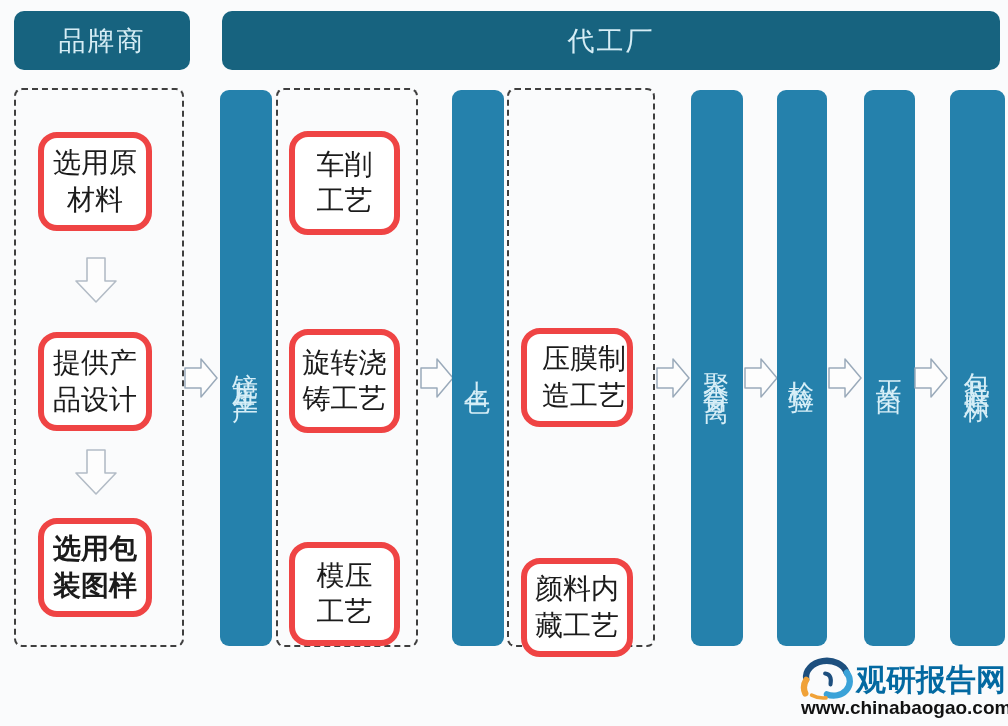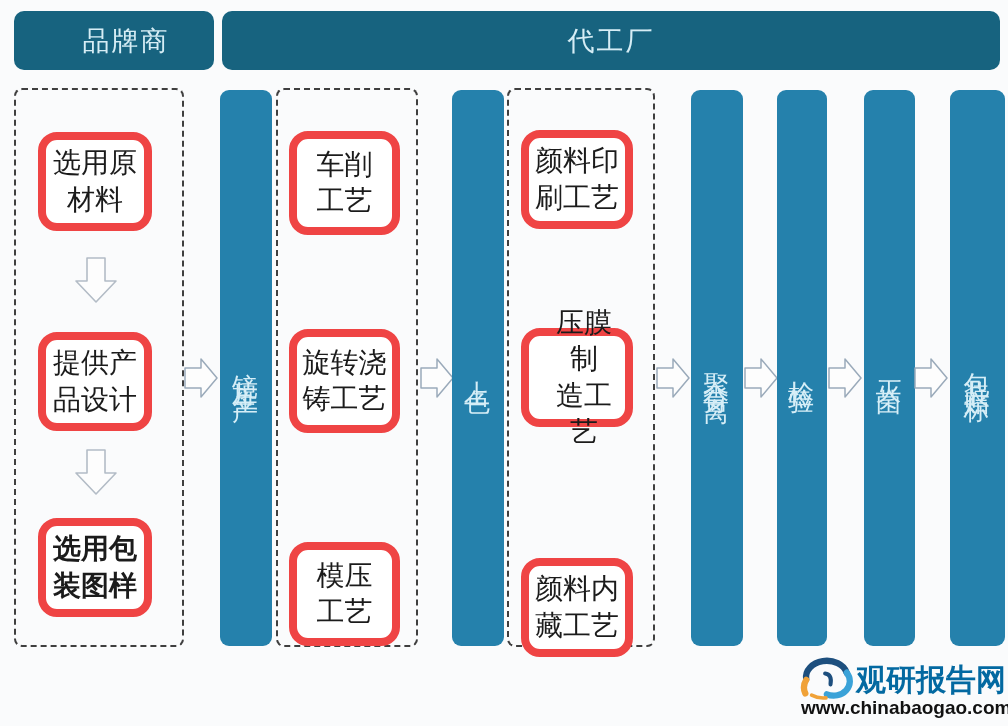--- a/index.html
+++ b/index.html
@@ -6,35 +6,35 @@
   .canvas {
     position:relative; width:1008px; height:726px;
     background:#fafbfc; overflow:hidden;
     font-family:"Liberation Sans", sans-serif;
   }
   .hdr {
     position:absolute; background:#17637f; border-radius:10px;
     color:#d6edf5; display:flex; align-items:center; justify-content:center;
     font-size:27px; letter-spacing:2px;
   }
-  #hdr-brand   { left:14px; top:11px; width:176px; height:59px;padding-left:24px; }
+  #hdr-brand   { left:14px; top:11px; width:176px; height:59px; }
   #hdr-factory { left:222px; top:11px; width:778px; height:59px; }
 
   .dashed {
     position:absolute; top:88px; height:559px;
     border:2px dashed #3f3f3f; border-radius:8px;
     box-sizing:border-box; background:transparent;
   }
   #dash1 { left:14px;  width:170px; }
   #dash2 { left:276px; width:142px; }
   #dash3 { left:507px; width:148px; }
 
   .wbox {
     position:absolute; background:#ffffff;
-    border:8px solid #ef4444; border-radius:19px;
+    border:6px solid #ef4444; border-radius:19px;
     box-sizing:border-box;
     display:flex; align-items:center; justify-content:center;
     font-size:28px; color:#1b1b1b; text-align:center; line-height:1.3;
   }
   .wbox span { white-space:pre-line; }
   .c1 { left:38px;  width:114px; height:99px; }
   .c2 { left:289px; width:111px; height:104px; }
   .c3 { left:521px; width:112px; height:99px; }
   #b1-1 { top:132px; } #b1-2 { top:332px;text-align:right; } #b1-3 { top:518px;font-weight:bold; }
   #b2-1 { top:131px; } #b2-2 { top:329px; } #b2-3 { top:514px;margin-top:28px; }
@@ -130,24 +130,20 @@
 工艺</span>
   </div>
 
   <svg class="arrow-right" id="ar2" viewBox="0 0 34 40">
     <polygon points="1,10 17,10 17,1 33,20 17,39 17,30 1,30" fill="#fdfdfd" stroke="#9aaaba" stroke-width="1.5" stroke-linejoin="round"></polygon>
   </svg>
 
   <div class="bar" id="bar-color">
     <span>上色</span>
   </div>
-  <div class="wbox c3" id="b3-1">
-    <span>颜料印
-刷工艺</span>
-  </div>
   <div class="wbox c3" id="b3-2">
     <span>压膜制
 造工艺</span>
   </div>
   <div class="wbox c3" id="b3-3">
     <span>颜料内
 藏工艺</span>
   </div>
 
   <svg class="arrow-right" id="ar3" viewBox="0 0 34 40">

